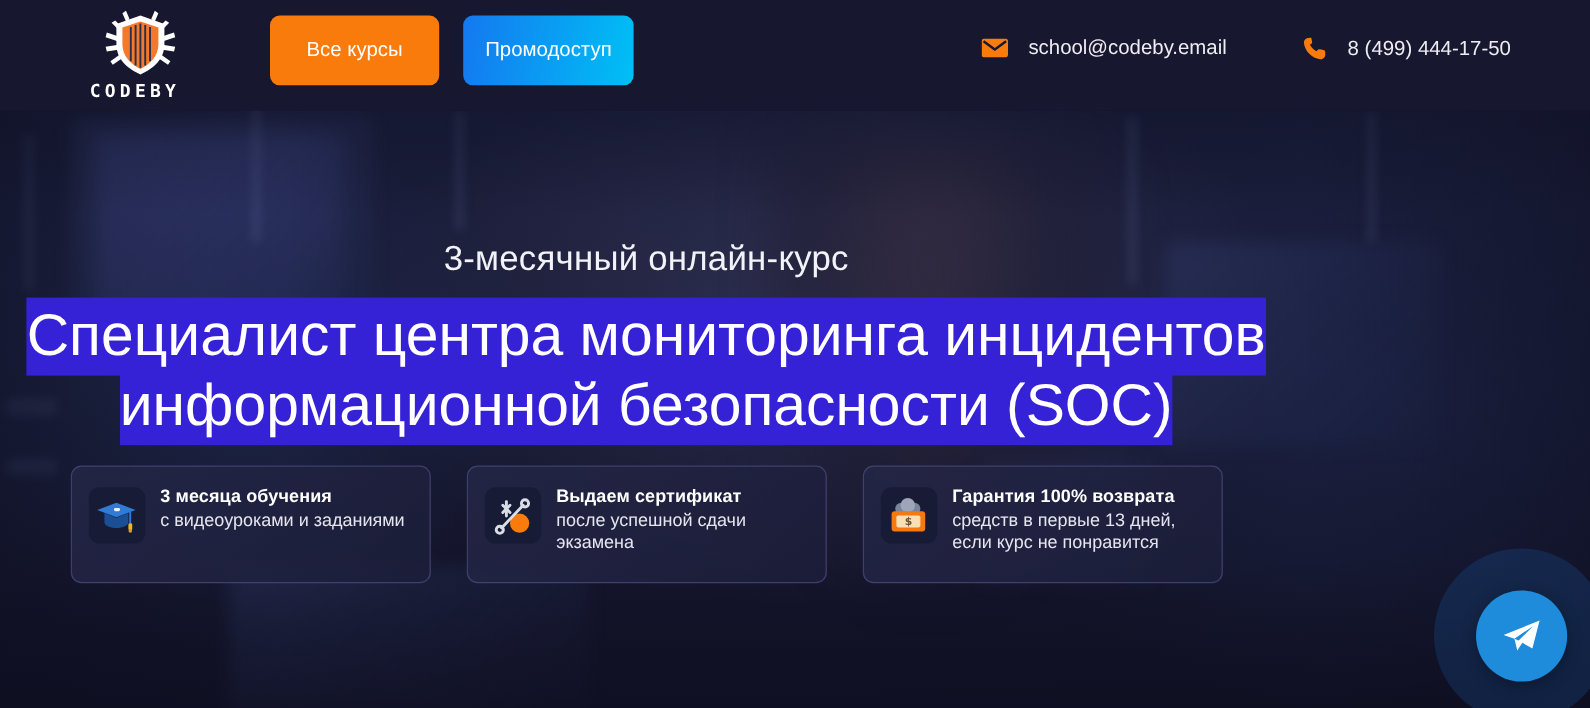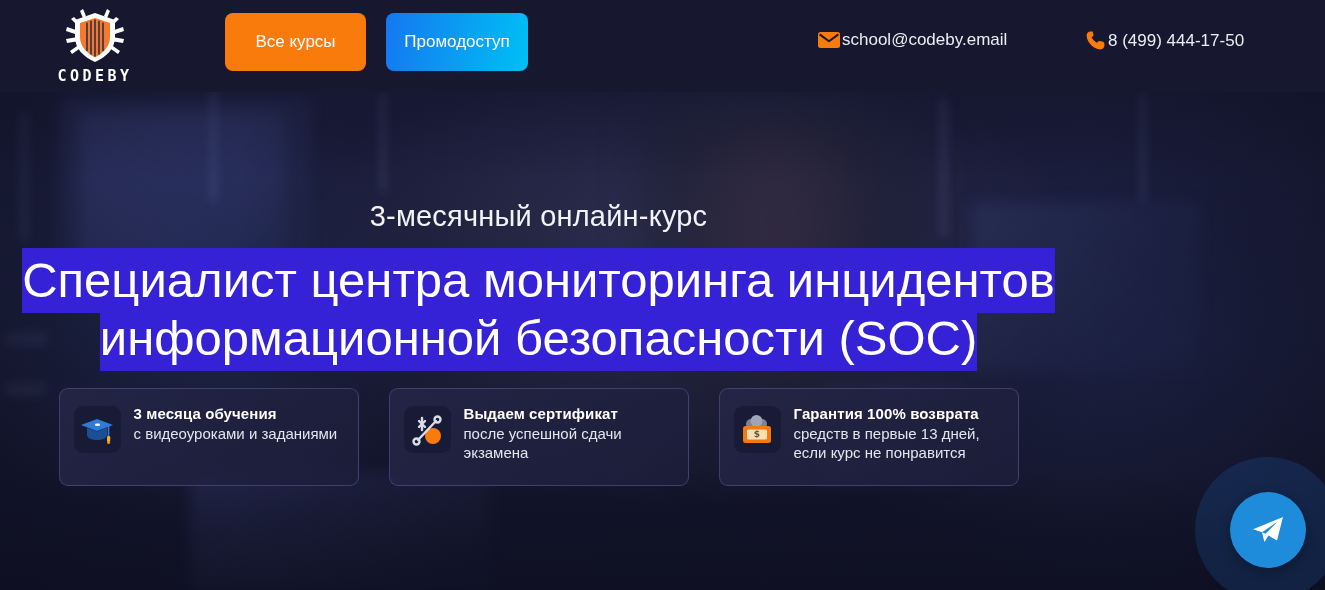--- a/index.html
+++ b/index.html
@@ -15,21 +15,21 @@
     position: absolute; top: 0; left: 0;
     width: 1325px; height: 92px;
     background: #171730;
     display: flex; align-items: center;
     z-index: 40;
   }
   .logo {
     position: absolute; left: 40px; top: 5px;
     width: 110px; height: 82px;
     display: flex; flex-direction: column;
-    align-items: center; justify-content: center;
+    align-items: flex-end; justify-content: center;
   }
   .logo-mark { width: 66px; height: 58px; display:block; }
   .logo-word {
     margin-top: 2px;
     font-family: "DejaVu Sans Mono", monospace;
     font-size: 15px; font-weight: 700;
     letter-spacing: 3.5px;
     color: #ffffff;
   }
   .hdr-btn {
@@ -41,21 +41,21 @@
     cursor: pointer;
     display: flex; align-items: center; justify-content: center;
     padding: 0 22px;
   }
   .btn-courses { left: 225px; width: 141px; background: #F97B0C; }
   .btn-promo   { left: 386px; width: 142px;
     background: linear-gradient(100deg, #1478F0 0%, #00C0F5 100%); }
 
   .hdr-contact {
     position: absolute; top: 30px;
-    display: flex; align-items: center; gap: 2px;
+    display: flex; align-items: center; gap: 17px;
     color: #EDEDF2; font-size: 17px;
   }
   .hdr-email { left: 818px; }
   .hdr-phone { left: 1085px; }
   .hdr-contact svg { display:block; }
 
   
   .hero {
     position: absolute; top: 92px; left: 0;
     width: 1325px; height: 498px;

